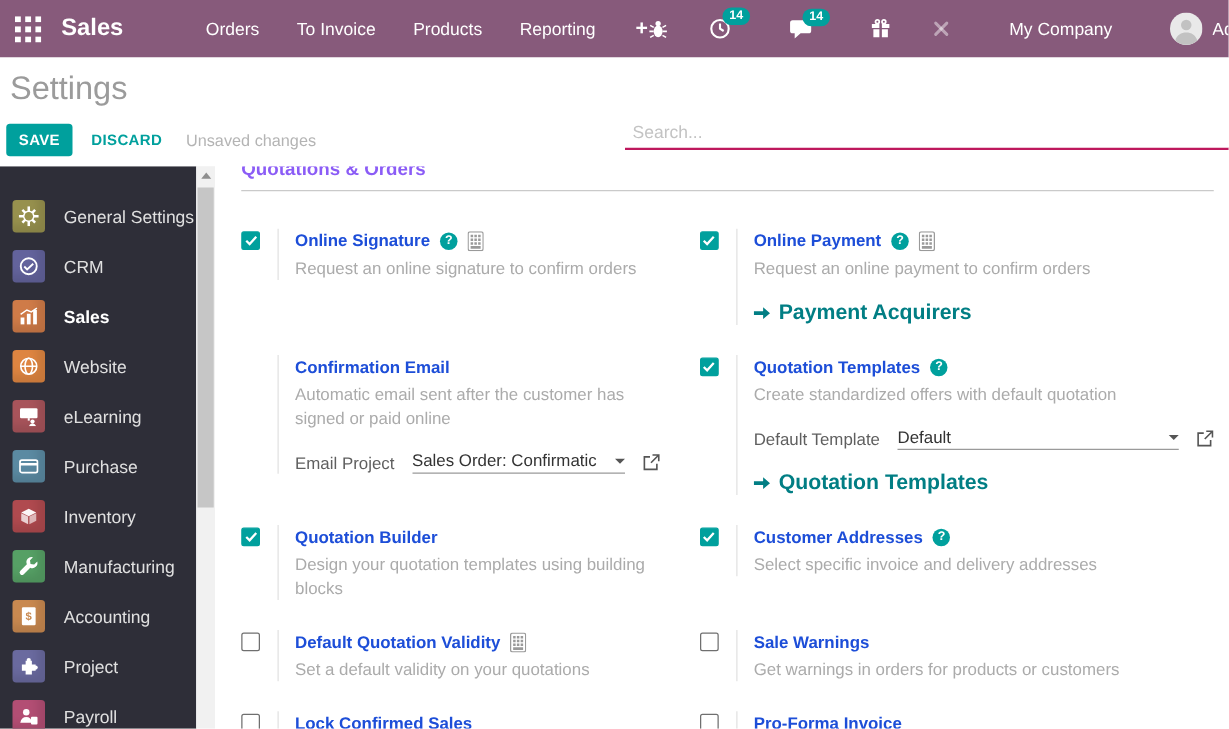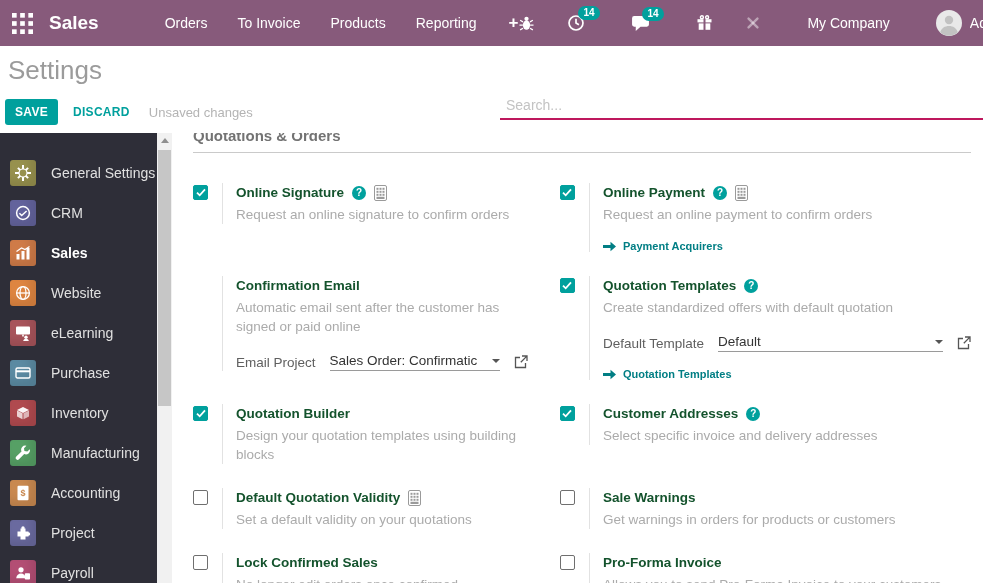--- a/index.html
+++ b/index.html
@@ -48,47 +48,47 @@
   .sidebar-label { color:#e0e0e0; font-size:14px; white-space:nowrap; }
   .sidebar-item.active .sidebar-label { color:#fff; font-weight:700; }
 
   .scrollbar { width:15px; background:#f1f1f1; position:relative; flex-shrink:0; }
   .sb-arrow { height:15px; display:flex; align-items:center; justify-content:center; cursor:pointer; }
   .sb-arrow span { width:0; height:0; border-left:4px solid transparent; border-right:4px solid transparent;
     border-bottom:5px solid #8f8f8f; }
   .sb-thumb { position:absolute; top:17px; left:1px; width:13px; height:256px; background:#c6c6c6; cursor:pointer; }
 
   .content { flex:1; padding:0 12px 0 21px; overflow:hidden; }
-  .section-title { font-size:15px; font-weight:700; color:#737373; margin-top:-6px;
+  .section-title { font-size:15px; font-weight:700; color:#8b5cf6; margin-top:-6px;
     padding-bottom:8px; border-bottom:1px solid #cacaca; }
   .settings-grid { margin-top:30px; display:grid; grid-template-columns:1fr 1fr;
     column-gap:24px; row-gap:24px; }
 
   .setting-item { display:flex; align-items:flex-start; }
   .cb-col { width:15px; margin-right:14px; padding-top:2px; flex-shrink:0; }
   .checkbox { display:flex; width:15px; height:15px; border:1px solid #6f6f6f; border-radius:2px;
     background:#fff; align-items:center; justify-content:center; cursor:pointer; }
   .checkbox.checked { background:var(--accent); border-color:var(--accent); }
   .item-body { border-left:1px solid #e2e2e2; padding-left:13px; flex:1; min-width:0; }
   .label-row { display:flex; align-items:center; gap:8px; line-height:19px; }
-  .item-label { font-weight:700; font-size:13.5px; color:#14532d; }
+  .item-label { font-weight:700; font-size:13.5px; color:#1d4ed8; }
   .help-icon { width:14px; height:14px; border-radius:50%; background:var(--accent); color:#fff;
     font-size:10px; font-weight:700; display:flex; align-items:center; justify-content:center; cursor:pointer; }
   .ent-icon { display:flex; align-items:center; }
   .item-desc { color:#ababab; font-size:13.5px; line-height:19px; margin-top:3px; max-width:372px; }
   .field-row { display:flex; align-items:center; gap:14px; margin-top:17px; font-size:13.5px; }
   .field-label { color:#5f5f5f; white-space:nowrap; }
   .field-widget { display:inline-flex; align-items:center; justify-content:space-between;
     border-bottom:1px solid #9a9a9a; padding-bottom:2px; cursor:pointer; }
   .field-value { color:#333; white-space:nowrap; overflow:hidden; }
   .caret { width:0; height:0; border-left:4px solid transparent; border-right:4px solid transparent;
     border-top:4px solid #555; margin-left:6px; flex-shrink:0; }
   .ext-icon { display:flex; align-items:center; cursor:pointer; }
   .setting-link { display:flex; align-items:center; gap:7px; margin-top:16px; color:var(--link);
-    font-weight:700; font-size:11px; cursor:pointer; text-decoration:none;text-align:center; }
+    font-weight:700; font-size:17px; cursor:pointer; text-decoration:none;text-align:center; }
 </style>
 </head>
 <body>
 
 <header class="topbar">
   <span class="apps-grid">
     <svg width="21" height="21" viewBox="0 0 18 18" fill="#fff">
         <rect x="0" y="0" width="4" height="4"></rect>
         <rect x="7" y="0" width="4" height="4"></rect>
         <rect x="14" y="0" width="4" height="4"></rect>

